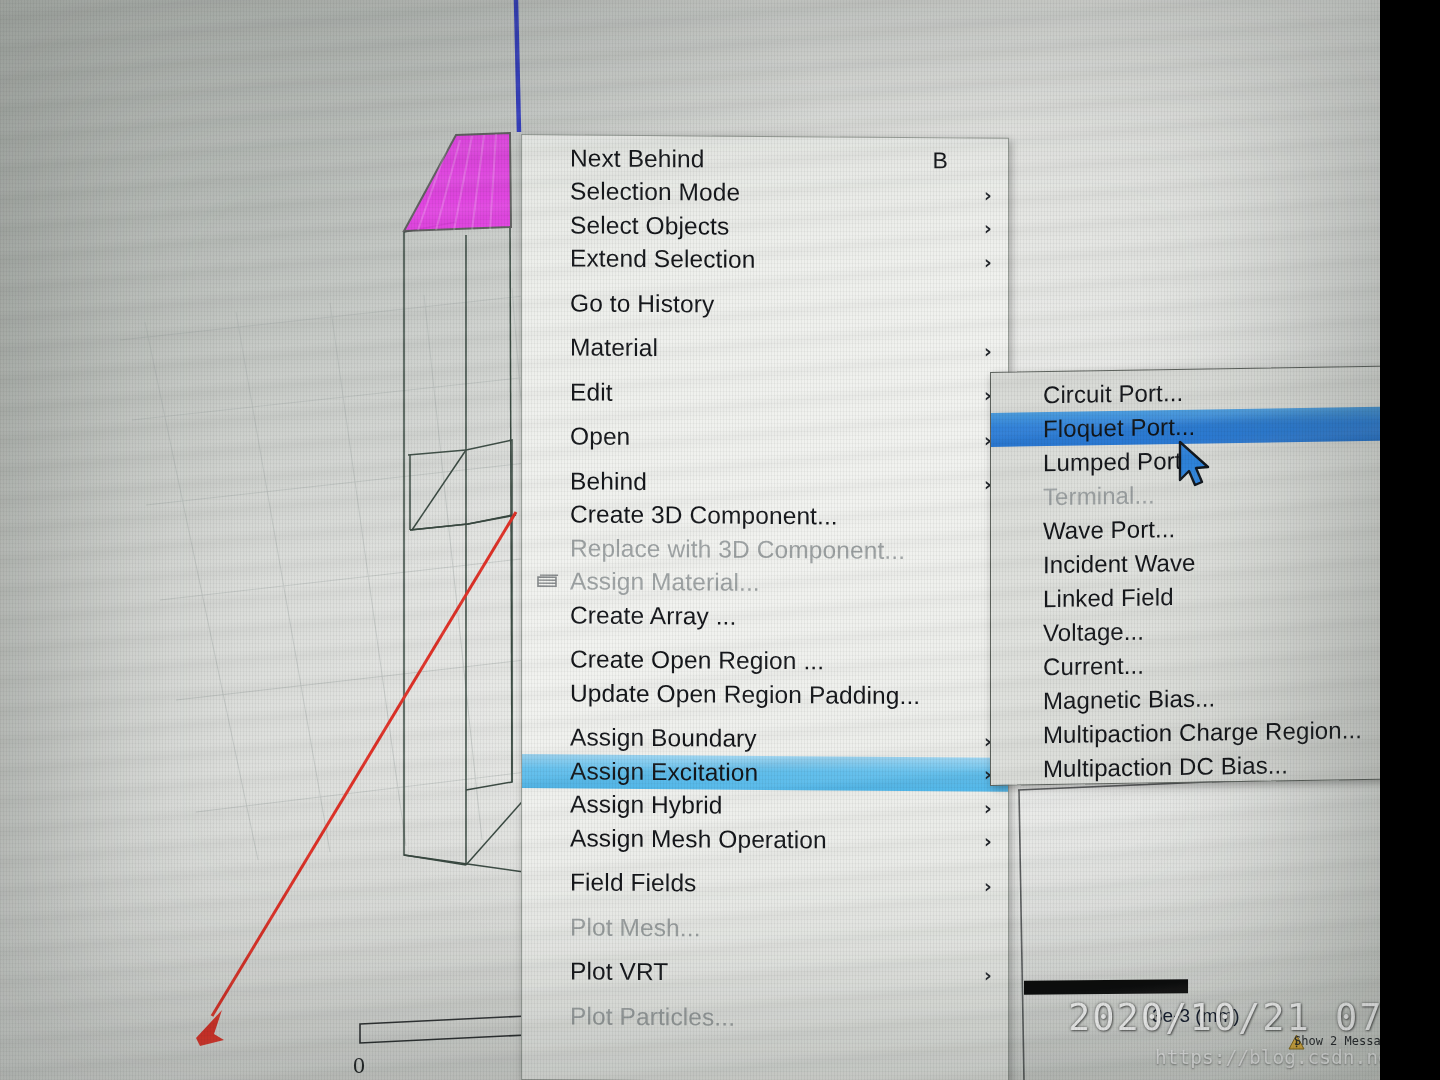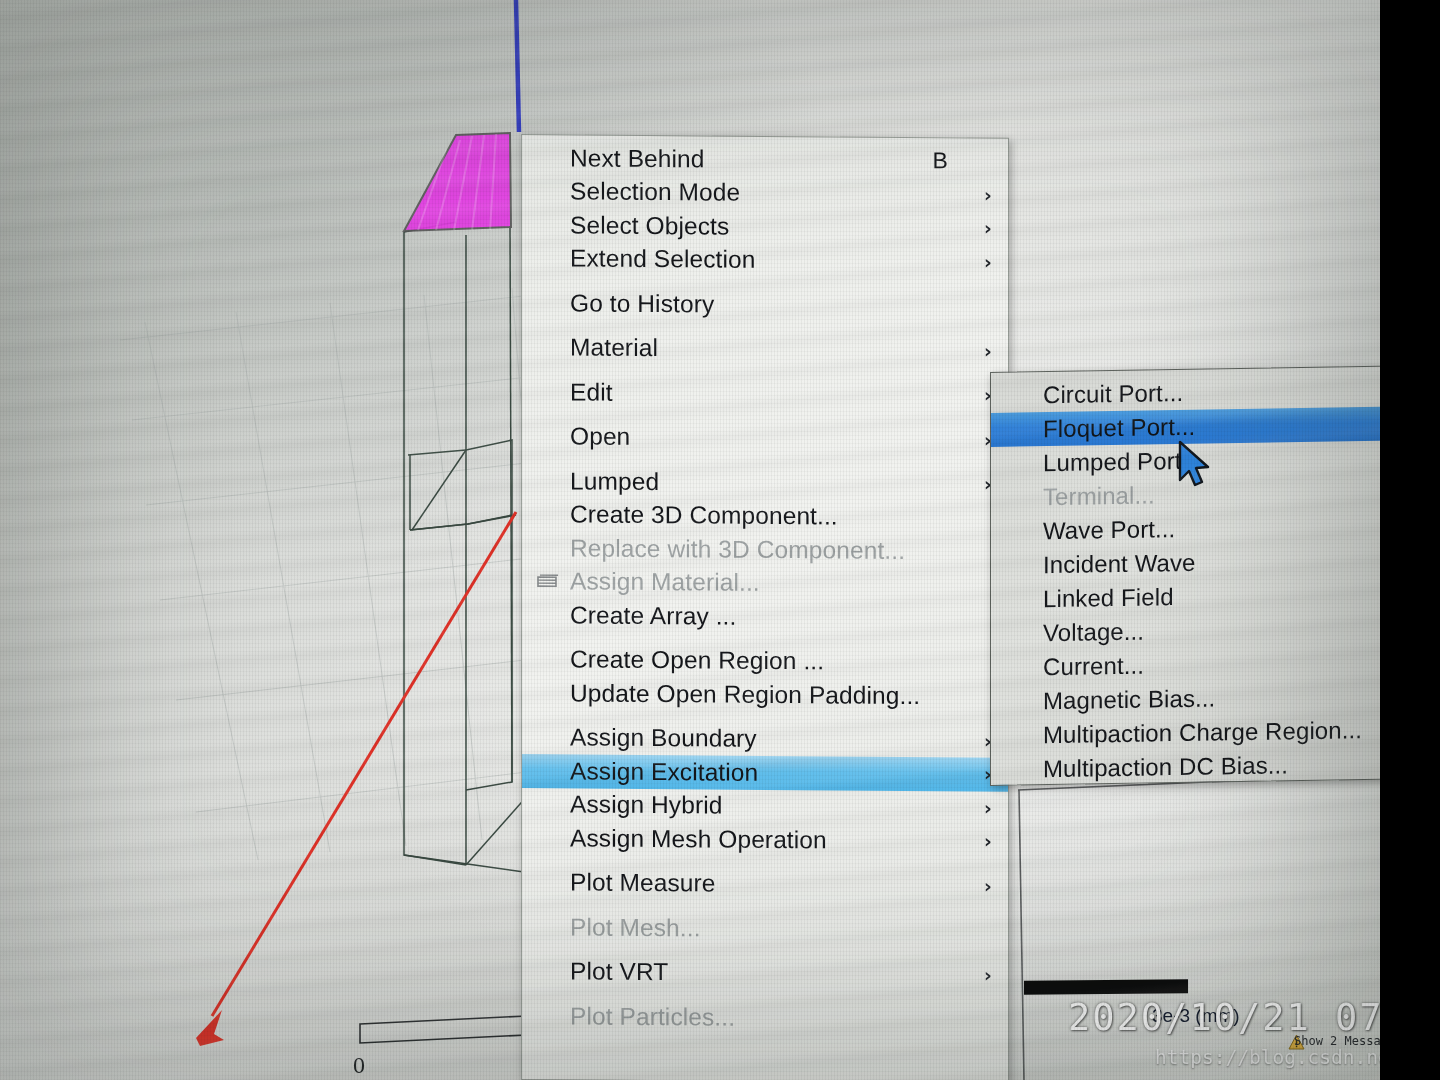--- a/index.html
+++ b/index.html
@@ -282,21 +282,21 @@
         <span class="label">Edit</span>
         <span class="arrow">›</span>
       </div>
       <div class="sep"></div>
       <div class="mi">
         <span class="label">Open</span>
         <span class="arrow">›</span>
       </div>
       <div class="sep"></div>
       <div class="mi">
-        <span class="label">Lumped</span>
+        <span class="label">Behind</span>
         <span class="arrow">›</span>
       </div>
       <div class="mi">
         <span class="label">Create 3D Component...</span>
       </div>
       <div class="mi disabled">
         <span class="label">Replace with 3D Component...</span>
       </div>
       <div class="mi disabled">
         <svg class="mi-icon" viewBox="0 0 22 18">
@@ -329,21 +329,21 @@
       <div class="mi">
         <span class="label">Assign Hybrid</span>
         <span class="arrow">›</span>
       </div>
       <div class="mi">
         <span class="label">Assign Mesh Operation</span>
         <span class="arrow">›</span>
       </div>
       <div class="sep"></div>
       <div class="mi">
-        <span class="label">Plot Measure</span>
+        <span class="label">Field Fields</span>
         <span class="arrow">›</span>
       </div>
       <div class="sep"></div>
       <div class="mi disabled">
         <span class="label">Plot Mesh...</span>
       </div>
       <div class="sep"></div>
       <div class="mi">
         <span class="label">Plot VRT</span>
         <span class="arrow">›</span>

